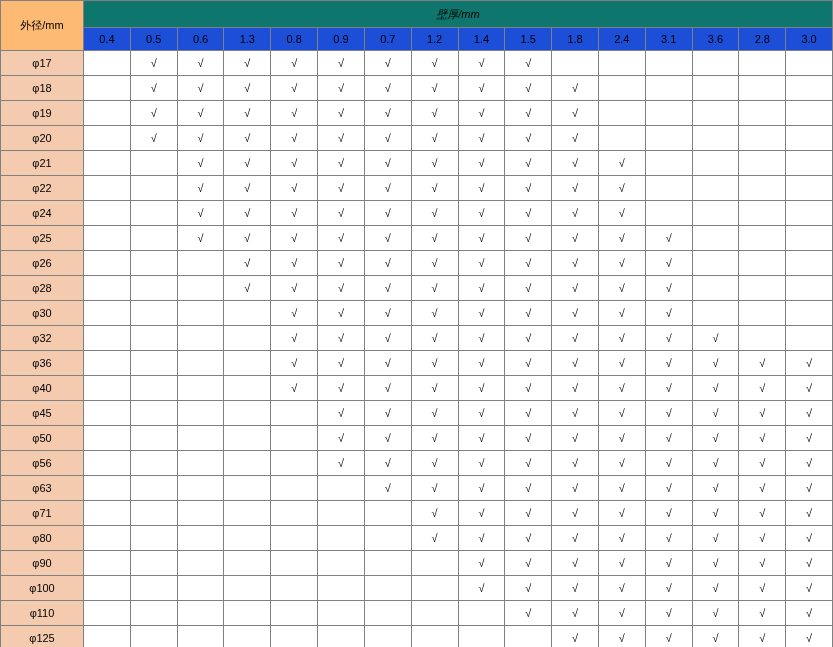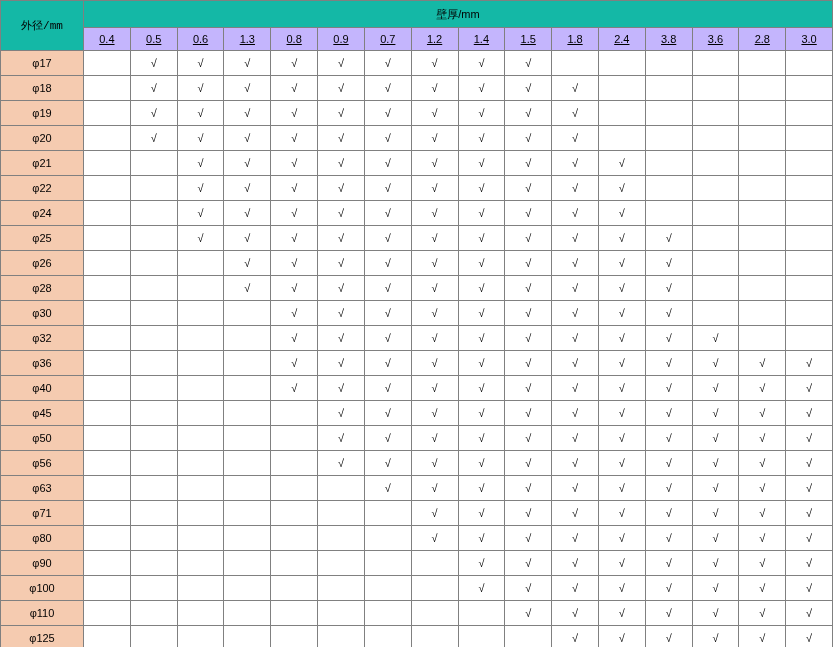--- a/index.html
+++ b/index.html
@@ -22,37 +22,36 @@
   #spec-table td, #spec-table th {
     border: 1px solid #808080;
     padding: 0;
     text-align: center;
     vertical-align: middle;
     font-weight: normal;
     font-size: 11px;
     color: #000000;
   }
   .corner-head {
-    background: #14b8a6;
+    background: #fdba74;
     font-size: 12px;
     font-weight: bold;
     width: 82px;
-    font-family: Liberation Mono, monospace;
   }
   .top-head {
-    background: #14b8a6;
+    background: #0f766e;
     font-size: 12px;
     font-weight: bold;
     height: 26px;
+    font-style: italic;
   }
   .sub-head {
-    background: #c4b5fd;
+    background: #1d4ed8;
     font-size: 11.5px;
     height: 22px;
-    text-decoration: underline;
   }
   .row-head {
     background: #f5cbb0;
     font-size: 11.5px;
     font-weight: bold;
     height: 24px;
   }
   .cell {
     background: #ffffff;
     height: 24px;
@@ -75,21 +74,21 @@
         <th class="sub-head">0.6</th>
         <th class="sub-head">1.3</th>
         <th class="sub-head">0.8</th>
         <th class="sub-head">0.9</th>
         <th class="sub-head">0.7</th>
         <th class="sub-head">1.2</th>
         <th class="sub-head">1.4</th>
         <th class="sub-head">1.5</th>
         <th class="sub-head">1.8</th>
         <th class="sub-head">2.4</th>
-        <th class="sub-head">3.8</th>
+        <th class="sub-head">3.1</th>
         <th class="sub-head">3.6</th>
         <th class="sub-head">2.8</th>
         <th class="sub-head">3.0</th>
       </tr>
   </thead>
   <tbody id="table-body">
       <tr>
         <td class="row-head">φ17</td>
         <td class="cell"></td>
         <td class="cell">√</td>

